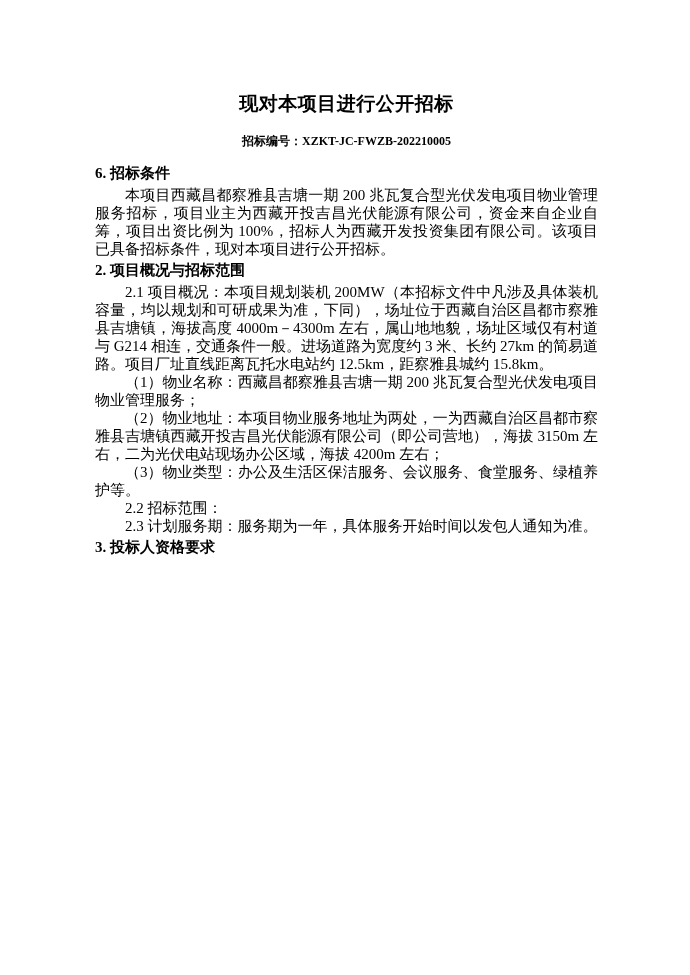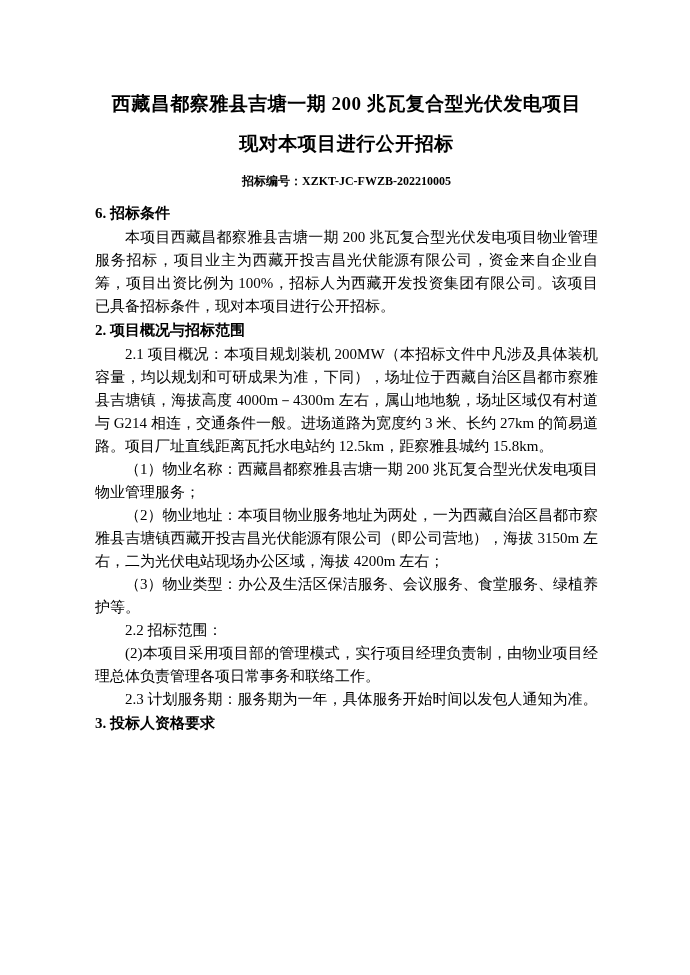--- a/index.html
+++ b/index.html
@@ -38,51 +38,49 @@
     margin: 0;
     font-size: 15px;
     font-weight: bold;
     line-height: 25px;
     text-align: left;
     text-indent: 0;
   }
   .para {
     margin: 0;
     font-size: 15px;
-    line-height: 23px;
+    line-height: 18px;
     text-align: justify;
     text-justify: inter-ideograph;
     text-indent: 2em;
     word-break: break-all;
   }
 </style>
 </head>
 <body>
 
 <div class="page">
 
-  <h1 class="doc-title">西藏昌都察雅县吉塘一期 200 兆瓦复合型光伏发电项目</h1>
 
   <h1 class="doc-title">现对本项目进行公开招标</h1>
 
   <div class="tender-no">招标编号：XZKT-JC-FWZB-202210005</div>
 
   <div>
     <h2 class="sec-heading">6. 招标条件</h2>
     <p class="para">本项目西藏昌都察雅县吉塘一期 200 兆瓦复合型光伏发电项目物业管理服务招标，项目业主为西藏开投吉昌光伏能源有限公司，资金来自企业自筹，项目出资比例为 100%，招标人为西藏开发投资集团有限公司。该项目已具备招标条件，现对本项目进行公开招标。</p>
   </div>
 
   <div>
     <h2 class="sec-heading">2. 项目概况与招标范围</h2>
     <p class="para">2.1 项目概况：本项目规划装机 200MW（本招标文件中凡涉及具体装机容量，均以规划和可研成果为准，下同），场址位于西藏自治区昌都市察雅县吉塘镇，海拔高度 4000m－4300m 左右，属山地地貌，场址区域仅有村道与 G214 相连，交通条件一般。进场道路为宽度约 3 米、长约 27km 的简易道路。项目厂址直线距离瓦托水电站约 12.5km，距察雅县城约 15.8km。</p>
     <p class="para">（1）物业名称：西藏昌都察雅县吉塘一期 200 兆瓦复合型光伏发电项目物业管理服务；</p>
     <p class="para">（2）物业地址：本项目物业服务地址为两处，一为西藏自治区昌都市察雅县吉塘镇西藏开投吉昌光伏能源有限公司（即公司营地），海拔 3150m 左右，二为光伏电站现场办公区域，海拔 4200m 左右；</p>
     <p class="para">（3）物业类型：办公及生活区保洁服务、会议服务、食堂服务、绿植养护等。</p>
     <p class="para">2.2 招标范围：</p>
-    <p class="para">(2)本项目采用项目部的管理模式，实行项目经理负责制，由物业项目经理总体负责管理各项日常事务和联络工作。</p>
     <p class="para">2.3 计划服务期：服务期为一年，具体服务开始时间以发包人通知为准。</p>
   </div>
 
   <div>
     <h2 class="sec-heading">3. 投标人资格要求</h2>
   </div>
 
 </div>
 
 </body></html>

